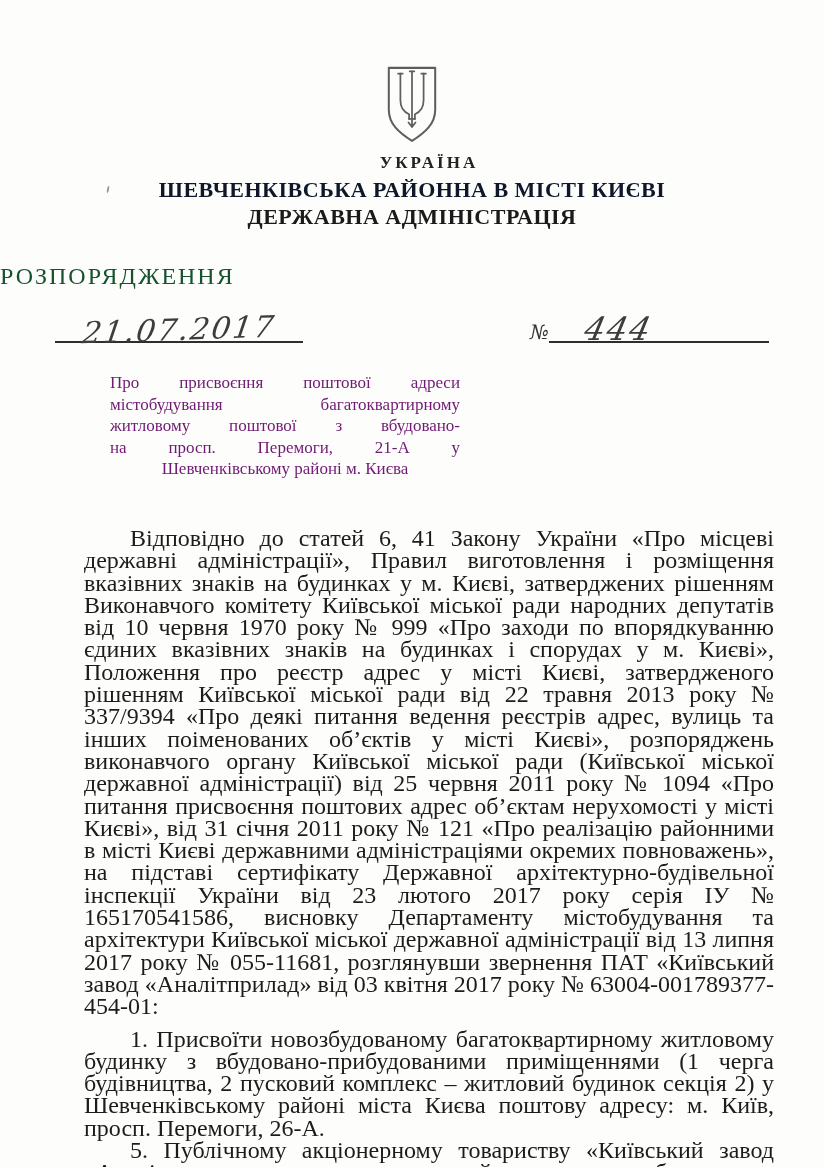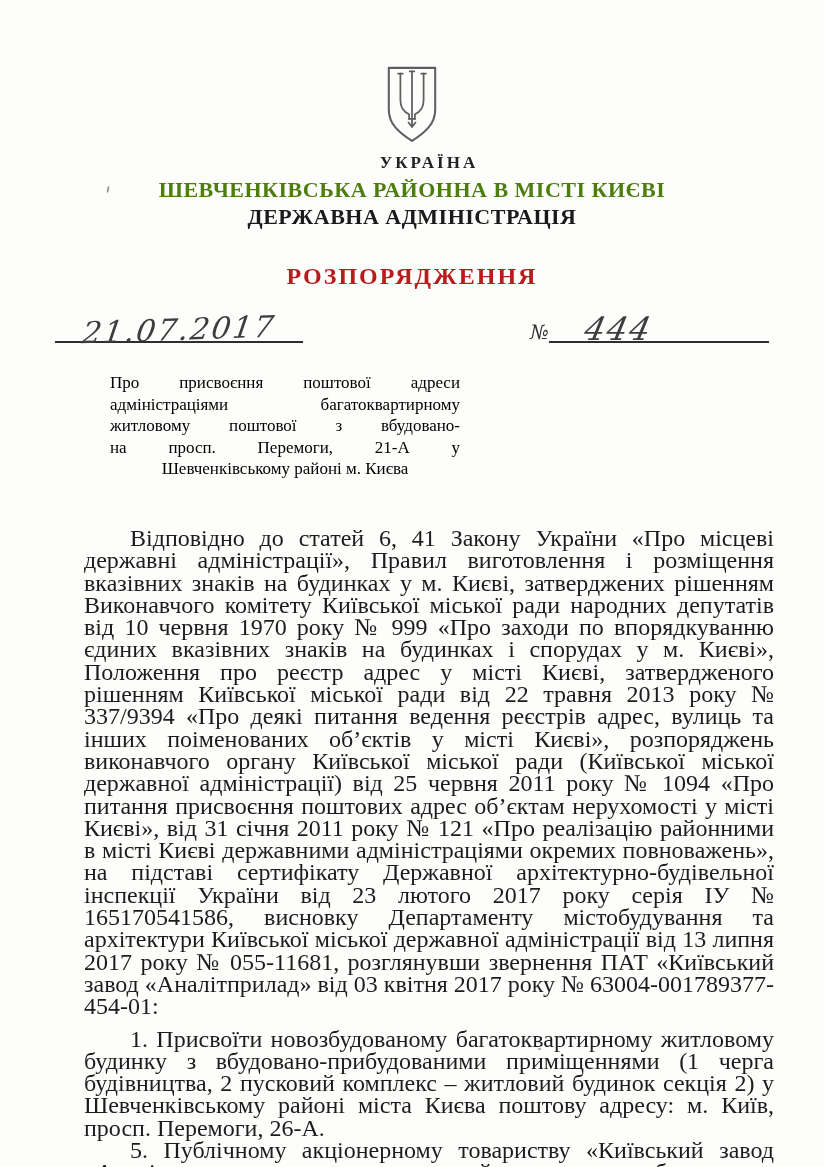--- a/index.html
+++ b/index.html
@@ -31,39 +31,39 @@
     letter-spacing: 3px;
     color: #222;
   }
   .org-line1 {
     position: absolute;
     top: 177px; left: 0; width: 100%;
     text-align: center;
     font-weight: bold;
     font-size: 22px;
     letter-spacing: 0.5px;
-    color: #4d7c0f;
+    color: #0f172a;
   }
   .org-line2 {
     position: absolute;
     top: 204px; left: 0; width: 100%;
     text-align: center;
     font-weight: bold;
     font-size: 22px;
     letter-spacing: 0.5px;
     color: #1a1a1a;
   }
   .doc-title {
     position: absolute;
     top: 263px; left: 0; width: 100%;
-    text-align: center;
-    font-weight: bold;
+    text-align: left;
+    font-weight: normal;
     font-size: 24px;
     letter-spacing: 2px;
-    color: #b91c1c;
+    color: #14532d;
   }
   .date-field {
     position: absolute;
     left: 55px; top: 300px;
     width: 248px; height: 43px;
     border-bottom: 2px solid #2e2e2e;
     display: flex;
     align-items: flex-end;
     justify-content: center;
   }
@@ -99,21 +99,21 @@
     align-items: flex-end;
     justify-content: center;
   }
   .number-line .handwriting { font-size: 32px; transform: skewX(-12deg); left: -40px; }
   .subject {
     position: absolute;
     left: 110px; top: 372px;
     width: 350px;
     font-size: 17px;
     line-height: 21.5px;
-    color: #000000;
+    color: #701a75;
   }
   .subject .jline { text-align: justify; text-align-last: justify; }
   .subject .lastline { text-align: center; }
   .doc-body {
     position: absolute;
     left: 84px; top: 527px;
     width: 690px;
     font-size: 24px;
     line-height: 22.3px;
     text-align: justify;
@@ -163,21 +163,21 @@
 
   <div class="number-field">
     <span class="number-label">№</span>
     <span class="number-line">
       <span class="handwriting">444</span>
     </span>
   </div>
 
   <div class="subject">
     <div class="jline">Про присвоєння поштової адреси</div>
-    <div class="jline">адміністраціями багатоквартирному</div>
+    <div class="jline">містобудування багатоквартирному</div>
     <div class="jline">житловому поштової з вбудовано-</div>
     <div class="jline">на просп. Перемоги, 21-А у</div>
     <div class="lastline">Шевченківському районі м. Києва</div>
   </div>
 
   <div class="doc-body">
     <p class="preamble">Відповідно до статей 6, 41 Закону України «Про місцеві державні адміністрації», Правил виготовлення і розміщення вказівних знаків на будинках у м. Києві, затверджених рішенням Виконавчого комітету Київської міської ради народних депутатів від 10 червня 1970 року № 999 «Про заходи по впорядкуванню єдиних вказівних знаків на будинках і спорудах у м. Києві», Положення про реєстр адрес у місті Києві, затвердженого рішенням Київської міської ради від 22 травня 2013 року № 337/9394 «Про деякі питання ведення реєстрів адрес, вулиць та інших поіменованих об’єктів у місті Києві», розпоряджень виконавчого органу Київської міської ради (Київської міської державної адміністрації) від 25 червня 2011 року № 1094 «Про питання присвоєння поштових адрес об’єктам нерухомості у місті Києві», від 31 січня 2011 року № 121 «Про реалізацію районними в місті Києві державними адміністраціями окремих повноважень», на підставі сертифікату Державної архітектурно-будівельної інспекції України від 23 лютого 2017 року серія ІУ № 165170541586, висновку Департаменту містобудування та архітектури Київської міської державної адміністрації від 13 липня 2017 року № 055-11681, розглянувши звернення ПАТ «Київський завод «Аналітприлад» від 03 квітня 2017 року № 63004-001789377-454-01:</p>
     <p class="item-1">1. Присвоїти новозбудованому багатоквартирному житловому будинку з вбудовано-прибудованими приміщеннями (1 черга будівництва, 2 пусковий комплекс – житловий будинок секція 2) у Шевченківському районі міста Києва поштову адресу: м. Київ, просп. Перемоги, 26-А.</p>
     <p class="item-2">5. Публічному акціонерному товариству «Київський завод
 «Аналітприлад» встановити номерний знак на новозбудованому</p>

